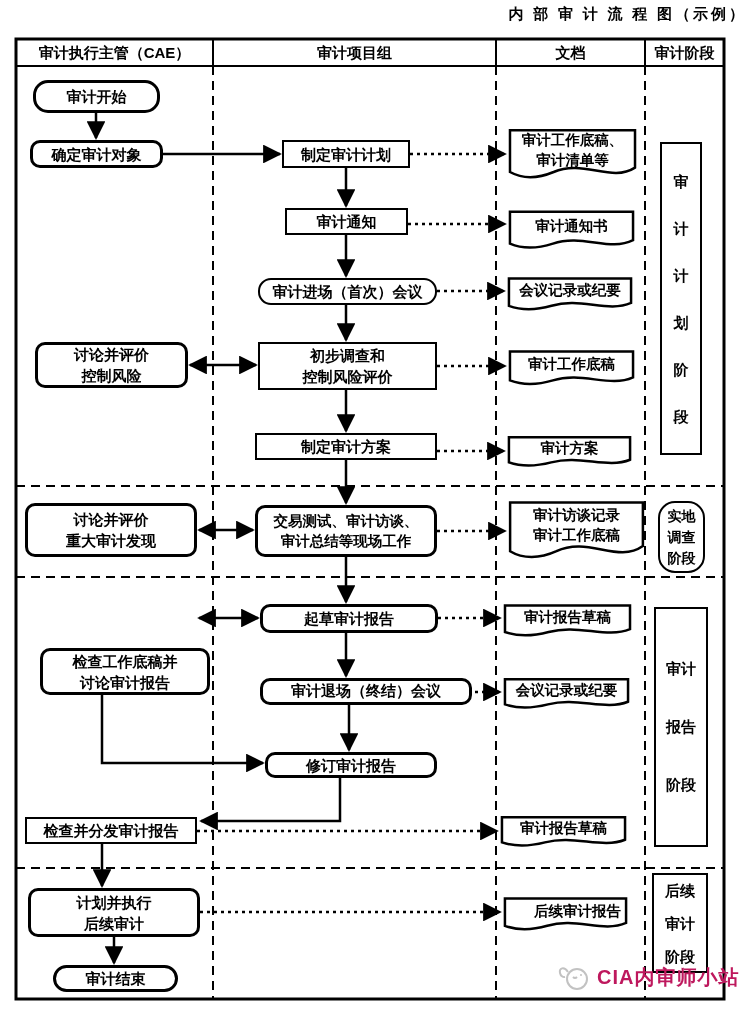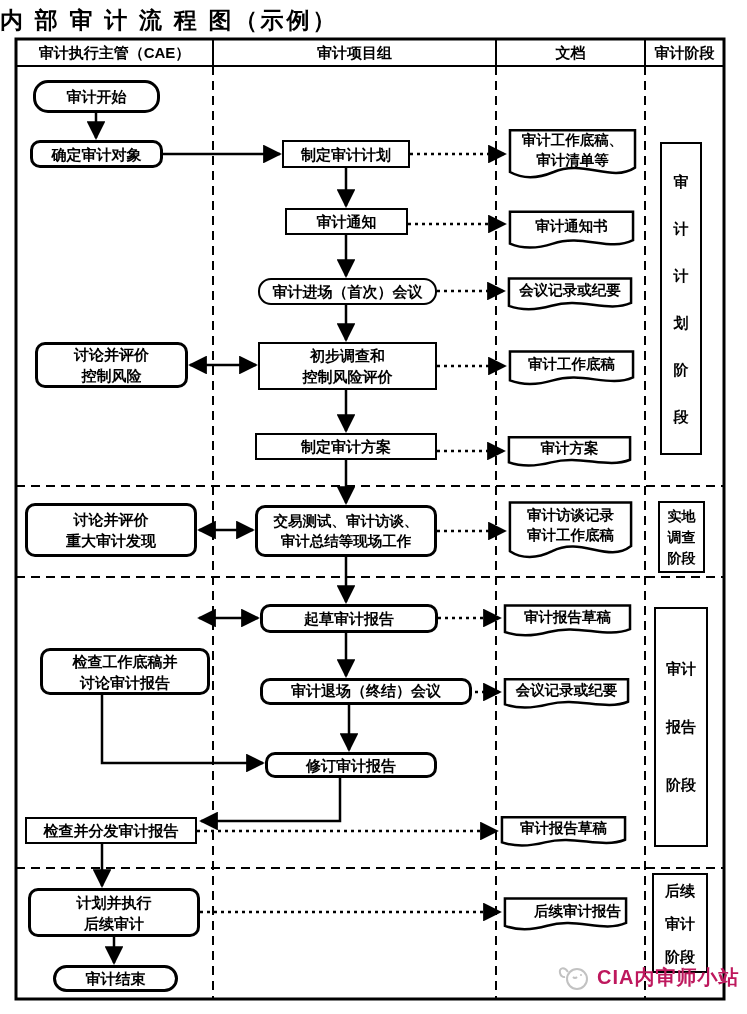--- a/index.html
+++ b/index.html
@@ -1,22 +1,22 @@
 <!DOCTYPE html>
 <html><head>
 <meta charset="utf-8">
 <style>
   html,body{margin:0;padding:0;background:#fff;}
   #stage{
     position:relative;width:747px;height:1014px;background:#fff;overflow:hidden;
     font-family:"Liberation Sans","DejaVu Sans",sans-serif;color:#000;
   }
   #page-title{
-    position:absolute;left:0;top:5px;width:747px;text-align:left;
-    font-size:23px;font-weight:bold;letter-spacing:3px;
+    position:absolute;left:0;top:5px;width:747px;text-align:right;
+    font-size:15px;font-weight:bold;letter-spacing:3px;
     font-family:"Liberation Serif","DejaVu Serif",serif;
   }
   .hcell{
     position:absolute;top:42px;height:22px;line-height:22px;text-align:center;
     font-size:15px;font-weight:bold;white-space:nowrap;
   }
   svg.layer{position:absolute;left:0;top:0;z-index:1;}
   .s{stroke:#000;stroke-width:2.5;fill:none;}
   .d{stroke:#000;stroke-width:2.5;fill:none;stroke-dasharray:3 4;}
   .grid{stroke:#000;stroke-width:2;fill:none;stroke-dasharray:9 6;}
@@ -158,21 +158,21 @@
         <path d="M2,2 L128,2 L128,36 C104,50 76,28 46,40 C30,46 14,46 2,40 Z" fill="#fff" stroke="#000" stroke-width="2.5" vector-effect="non-scaling-stroke"></path>
       </svg>
     <span class="doclabel" style="top:5px;">审计工作底稿</span>
   </div>
   <div class="doc" style="left:507px;top:436px;width:125px;height:33px;">
     <svg viewBox="0 0 130 50" preserveAspectRatio="none">
         <path d="M2,2 L128,2 L128,36 C104,50 76,28 46,40 C30,46 14,46 2,40 Z" fill="#fff" stroke="#000" stroke-width="2.5" vector-effect="non-scaling-stroke"></path>
       </svg>
     <span class="doclabel" style="top:3px;">审计方案</span>
   </div>
-  <div class="doc" style="left:508px;top:500px;width:125px;height:64px;">
+  <div class="doc" style="left:508px;top:500px;width:125px;height:64px;padding-left:12px;">
     <svg viewBox="0 0 130 50" preserveAspectRatio="none">
         <path d="M2,2 L128,2 L128,36 C104,50 76,28 46,40 C30,46 14,46 2,40 Z" fill="#fff" stroke="#000" stroke-width="2.5" vector-effect="non-scaling-stroke"></path>
       </svg>
     <span class="doclabel" style="top:6px;">审计访谈记录
 审计工作底稿</span>
   </div>
   <div class="doc" style="left:503px;top:604px;width:129px;height:35px;">
     <svg viewBox="0 0 130 50" preserveAspectRatio="none">
         <path d="M2,2 L128,2 L128,36 C104,50 76,28 46,40 C30,46 14,46 2,40 Z" fill="#fff" stroke="#000" stroke-width="2.5" vector-effect="non-scaling-stroke"></path>
       </svg>
@@ -198,21 +198,21 @@
   </div>
 
   <div class="phase" style="left:660px;top:142px;width:42px;height:313px;">
     <span style="line-height:47px;">审
 计
 计
 划
 阶
 段</span>
   </div>
-  <div class="phase" style="left:658px;top:501px;width:47px;height:72px;font-size:14px;">
+  <div class="phase" style="left:658px;top:501px;width:47px;height:72px;font-size:14px;border-radius:17px;">
     <span style="line-height:21px;">实地
 调查
 阶段</span>
   </div>
   <div class="phase" style="left:654px;top:607px;width:54px;height:240px;">
     <span style="line-height:58px;">审计
 报告
 阶段</span>
   </div>
   <div class="phase" style="left:652px;top:873px;width:56px;height:100px;">

